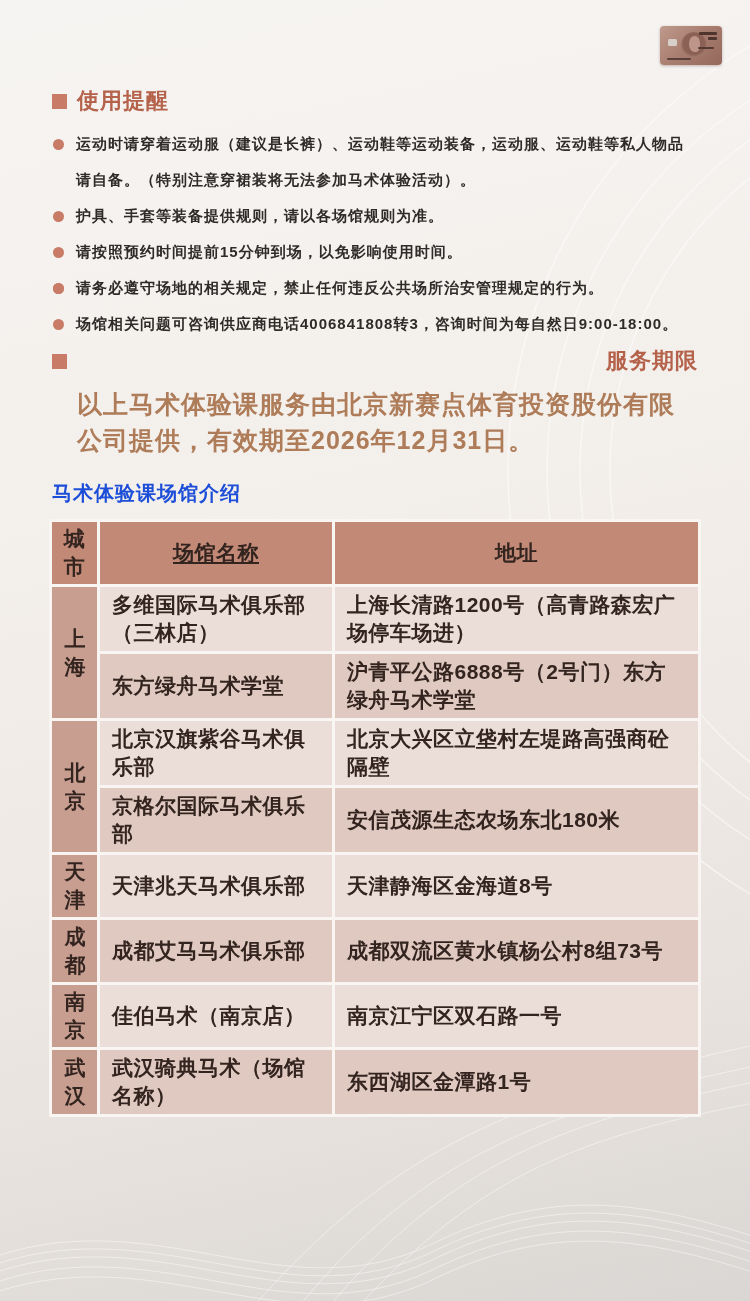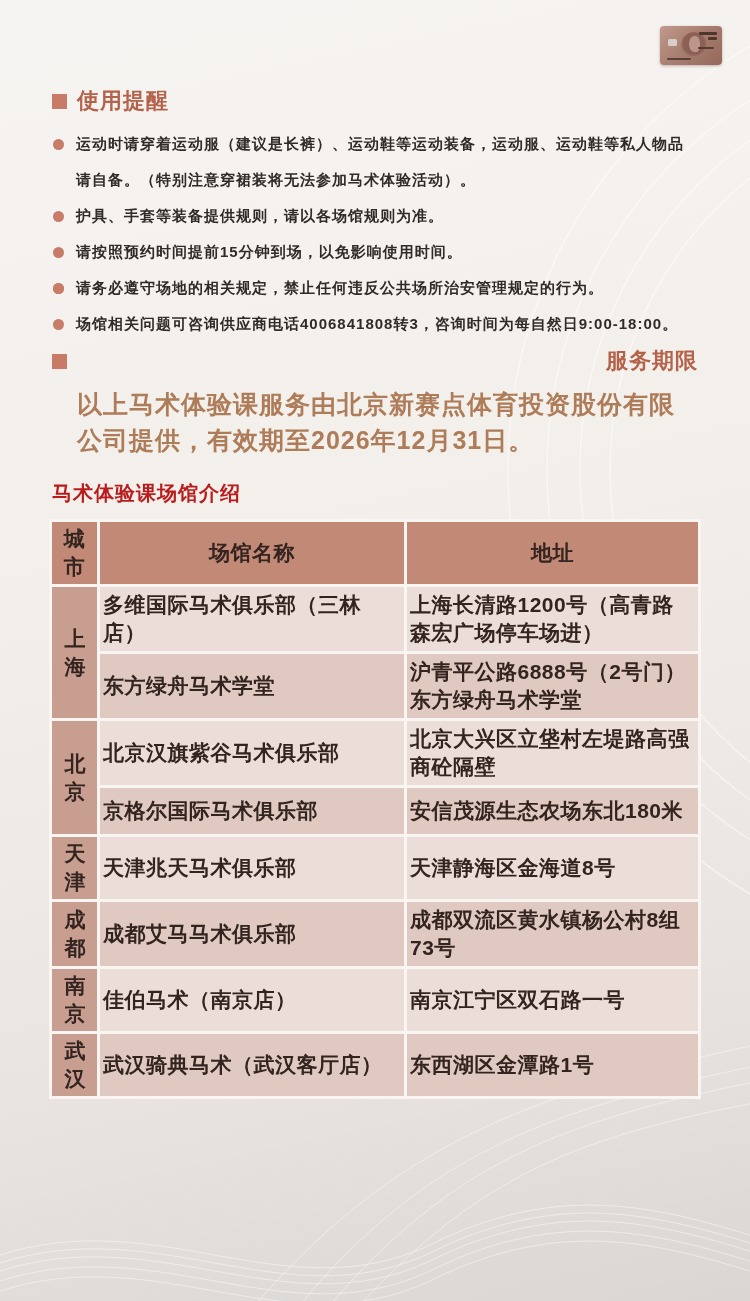--- a/index.html
+++ b/index.html
@@ -46,39 +46,39 @@
     position:absolute; left:1px; top:13px; width:11px; height:11px;
     border-radius:50%; background:#c87b66;
   }
 
   .service-head{ margin-top:4px;justify-content:space-between; }
   .service-body{
     margin:8px 0 16px 25px; font-size:25px; font-weight:600; color:#ae7c58;
     line-height:36px; letter-spacing:1px;
   }
 
-  .venues-title{ margin-top:22px; font-size:20px; font-weight:700; color:#b91c1c; letter-spacing:1px; }
+  .venues-title{ margin-top:22px; font-size:20px; font-weight:700; color:#1d4ed8; letter-spacing:1px; }
 
   table.venues{
     border-collapse:separate; border-spacing:3px;
     margin:12px 0 0 -3px; width:652px;
     background:#f8f5f2; border-radius:1px;
     table-layout:fixed;
   }
   table.venues th, table.venues td{
     font-size:21px; line-height:28px; letter-spacing:.5px;
     color:#33241f; vertical-align:middle;
   }
   table.venues th{
     background:#c28977; font-weight:700; height:50px; padding:3px 6px; text-align:center;
   }
   th.city-col, td.city{ width:45px; word-break:break-all; text-align:right; padding:3px 11px; }
-  th.name-col{ width:304px; }
+  th.name-col{ width:232px;text-decoration:underline; }
   td.city{ background:#c89e91; font-weight:600; }
-  td.name, td.addr{ height:46px; padding:4px 3px; text-align:left; font-weight:600; }
+  td.name, td.addr{ height:46px; padding:4px 12px; text-align:left; font-weight:600; }
   tr.light td.name, tr.light td.addr{ background:#ebded8; }
   tr.dark  td.name, tr.dark  td.addr{ background:#dfc9c0; }
 </style>
 </head>
 <body>
 
 <div class="page">
 
   <svg class="deco" width="750" height="1301" viewBox="0 0 750 1301">
     <g fill="none" stroke="rgba(255,255,255,0.5)" stroke-width="1.5">
@@ -179,21 +179,21 @@
         </tr>
 
         <tr class="light">
           <td class="city">南京</td>
           <td class="name">佳伯马术（南京店）</td>
           <td class="addr">南京江宁区双石路一号</td>
         </tr>
 
         <tr class="dark">
           <td class="city">武汉</td>
-          <td class="name">武汉骑典马术（武汉客厅店）</td>
+          <td class="name">武汉骑典马术（场馆名称）</td>
           <td class="addr">东西湖区金潭路1号</td>
         </tr>
       </tbody>
         </table>
     </section>
 
   </main>
 </div>
 
 </body></html>

